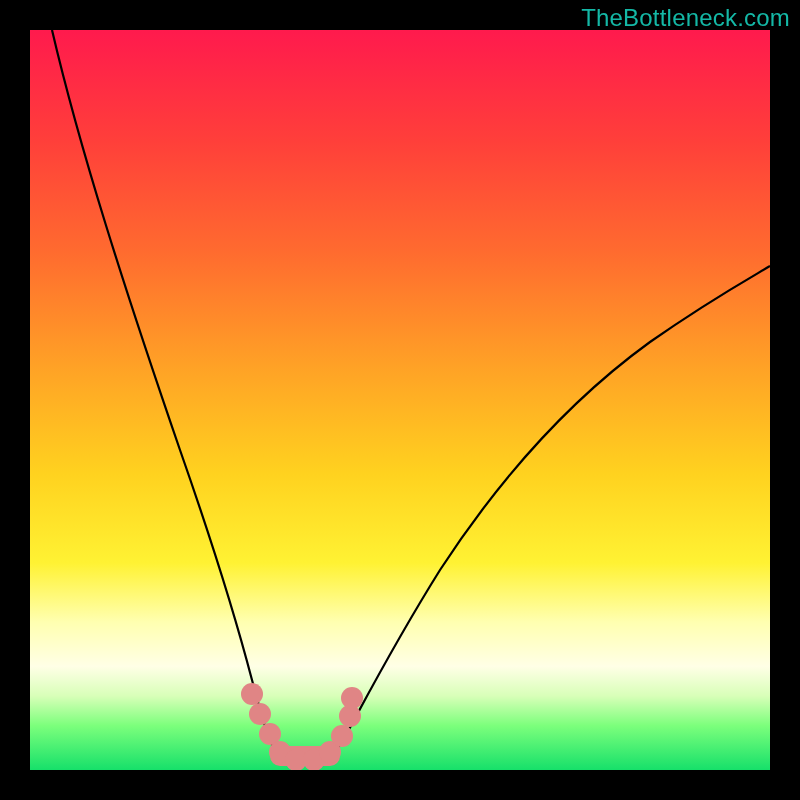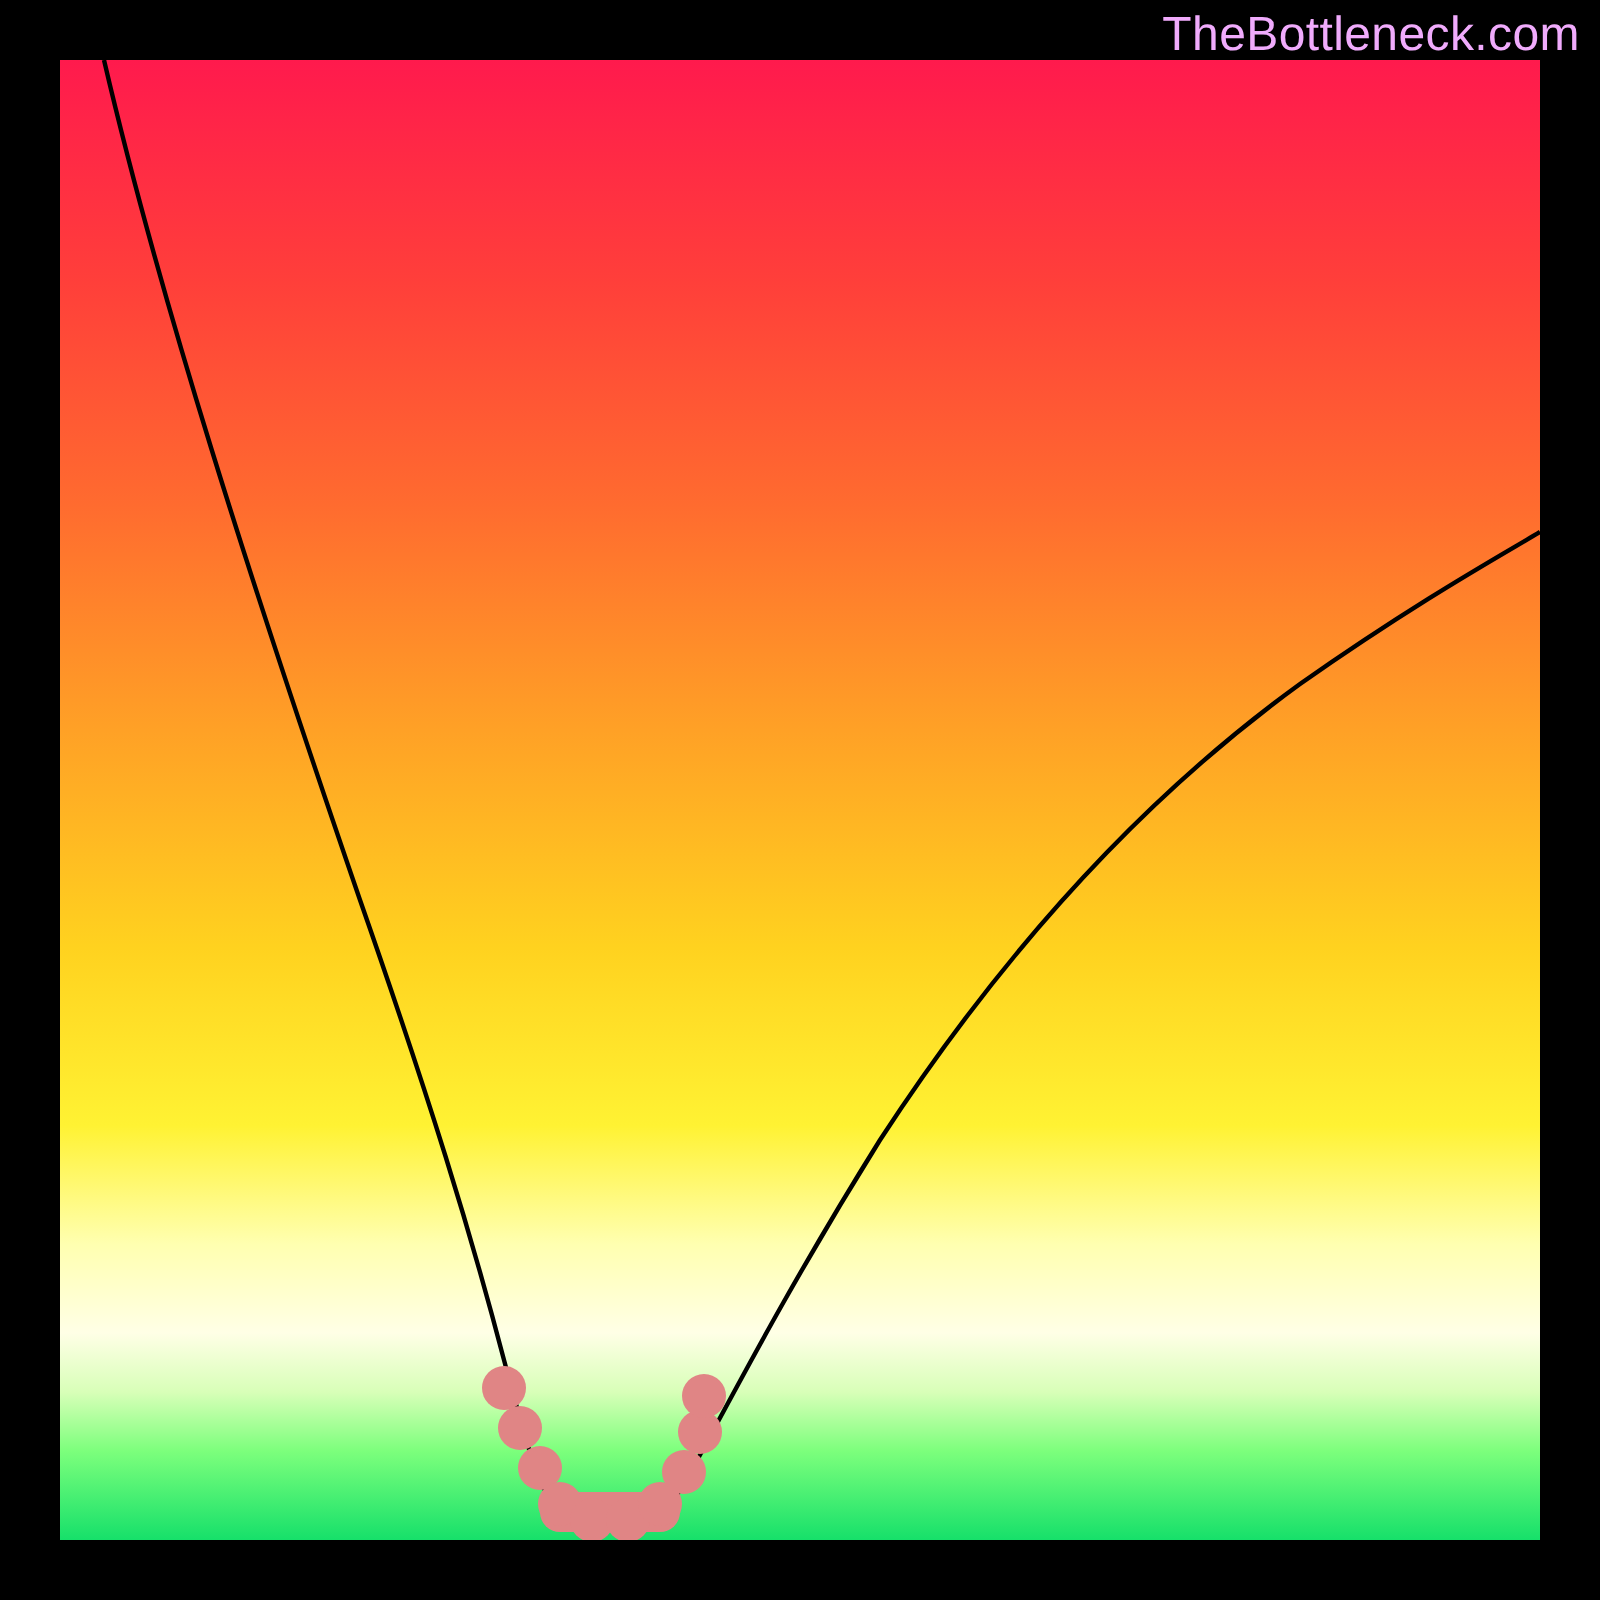--- a/index.html
+++ b/index.html
@@ -31,21 +31,21 @@
       #ffffe6 86%,
       #d8ffb8 90%,
       #7cff7c 94%,
       #16e06a 100%);
   }
 
   .watermark {
     position: absolute;
     top: 4px;
     right: 10px;
-    color: #f0abfc;
+    color: #14b8a6;
     font-size: 24px;
     font-weight: 500;
     letter-spacing: 0.2px;
   }
 
   svg.overlay {
     position: absolute;
     top: 0; left: 0;
     width: 740px; height: 740px;
   }

